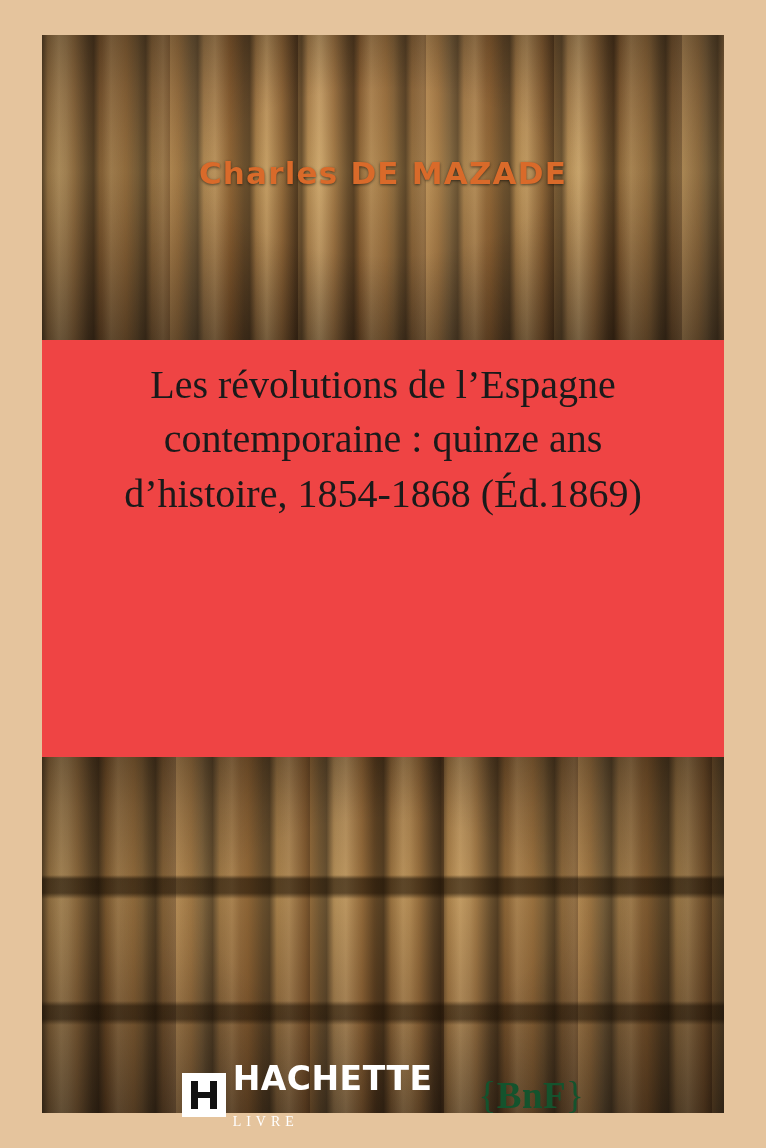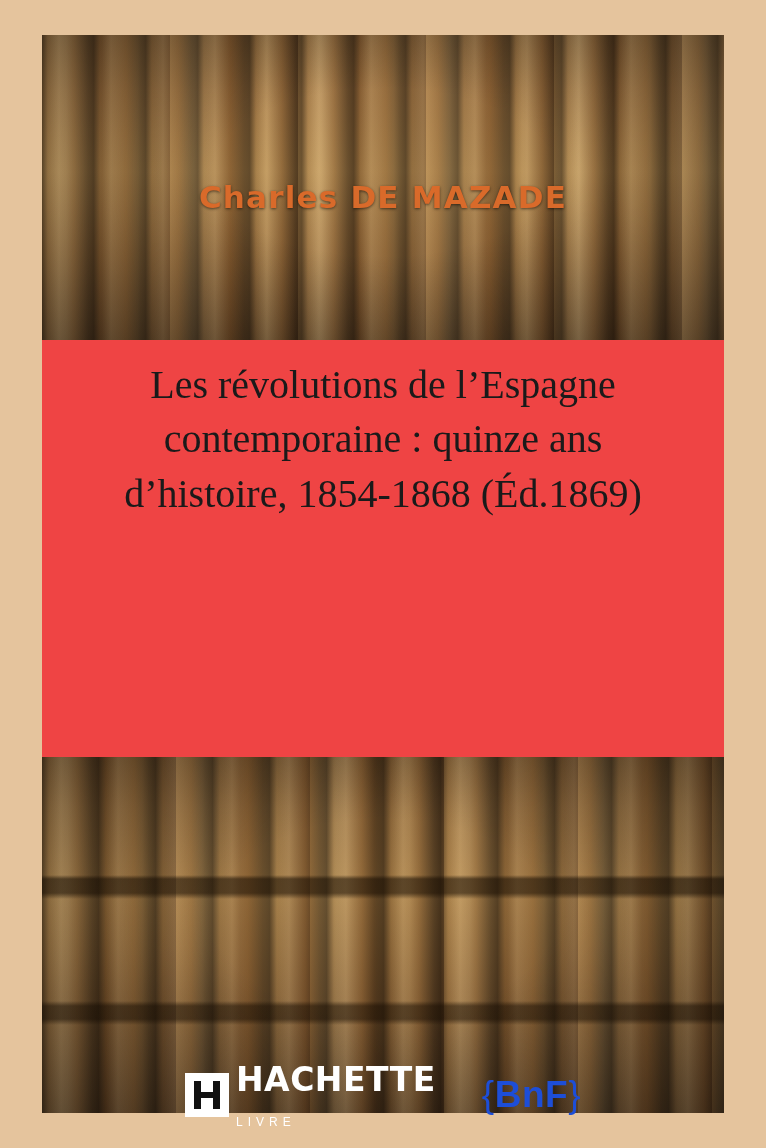--- a/index.html
+++ b/index.html
@@ -123,21 +123,20 @@
     top: 155px;
     width: 682px;
     text-align: center;
     font-family: "DejaVu Sans", sans-serif;
     font-weight: bold;
     font-size: 31px;
     letter-spacing: 1.2px;
     color: #d96a2a;
     text-shadow: 0 1px 3px rgba(0,0,0,0.55);
     z-index: 5;
-    margin-top: 24px;
   }
 
   
   .title-panel {
     position: absolute;
     left: 42px;
     top: 340px;
     width: 682px;
     height: 417px;
     background: #ef4444;
@@ -204,31 +203,31 @@
     line-height: 1;
   }
   .hachette-name {
     font-family: "DejaVu Sans", sans-serif;
     font-weight: bold;
     font-size: 33px;
     color: #ffffff;
     letter-spacing: 0.5px;
   }
   .hachette-sub {
-    font-family: Liberation Sans, sans-serif;
-    font-size: 12px;
+    font-family: Liberation Serif, serif;
+    font-size: 14px;
     color: #ffffff;
     letter-spacing: 5px;
     margin-top: 20px;
   }
   .bnf {
-    font-family: Liberation Sans, sans-serif;
+    font-family: Liberation Serif, serif;
     font-weight: bold;
     font-size: 37px;
-    color: #1d4ed8;
+    color: #14532d;
     letter-spacing: 0.5px;
   }
   .bnf .brace {
     font-weight: normal;
   }
 </style>
 </head>
 <body>
 
 <div class="cover">

